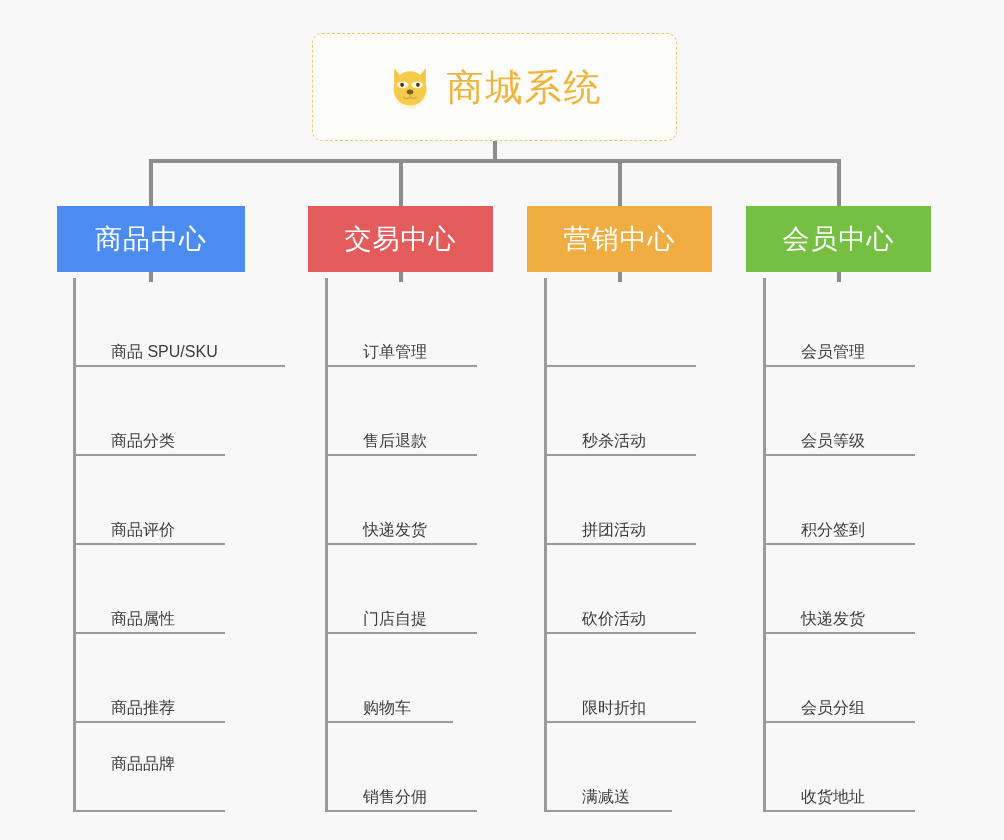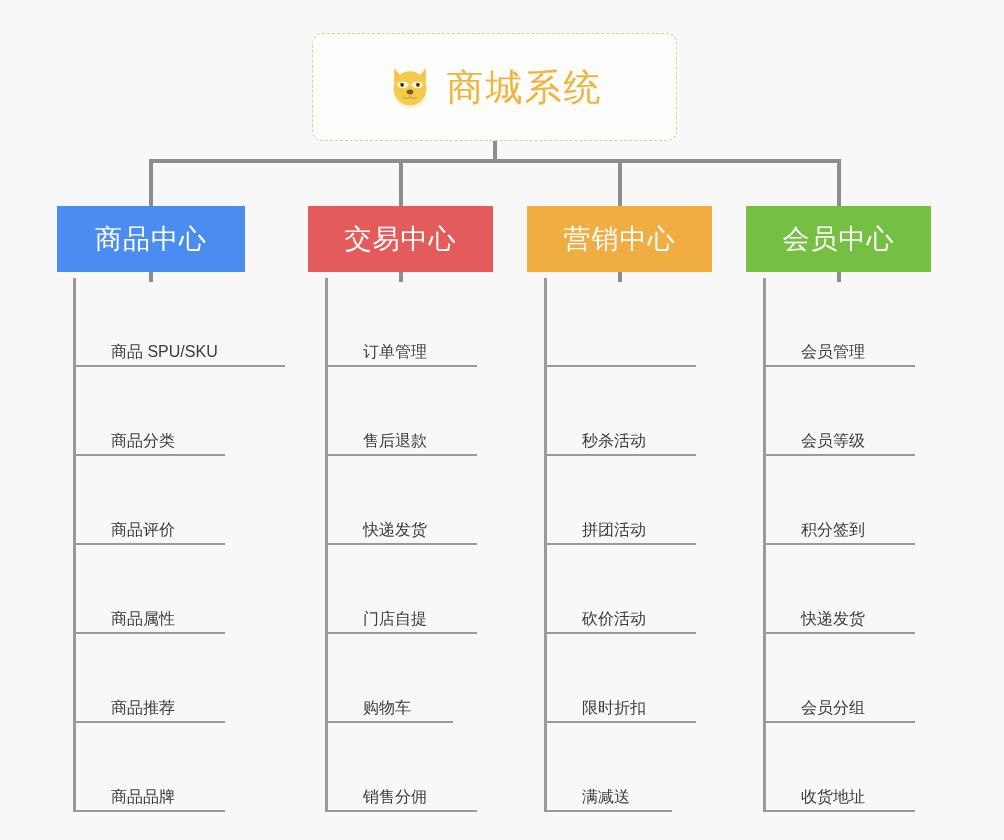--- a/index.html
+++ b/index.html
@@ -185,21 +185,21 @@
         <div class="sub-underline" style="width: 152px;"></div>
       </div>
       <div class="sub-item" style="left: 73px; top: 545px; width: 152px;">
         <span class="sub-label">商品属性</span>
         <div class="sub-underline" style="width: 152px;"></div>
       </div>
       <div class="sub-item" style="left: 73px; top: 634px; width: 152px;">
         <span class="sub-label">商品推荐</span>
         <div class="sub-underline" style="width: 152px;"></div>
       </div>
-      <div class="sub-item" style="left: 73px; top: 723px; width: 152px;">
+      <div class="sub-item" style="left: 73px; top: 723px; width: 152px; align-items: center;">
         <span class="sub-label">商品品牌</span>
         <div class="sub-underline" style="width: 152px;"></div>
       </div>
       <div class="sub-item" style="left: 325px; top: 278px; width: 152px;">
         <span class="sub-label">订单管理</span>
         <div class="sub-underline" style="width: 152px;"></div>
       </div>
       <div class="sub-item" style="left: 325px; top: 367px; width: 152px;">
         <span class="sub-label">售后退款</span>
         <div class="sub-underline" style="width: 152px;"></div>

